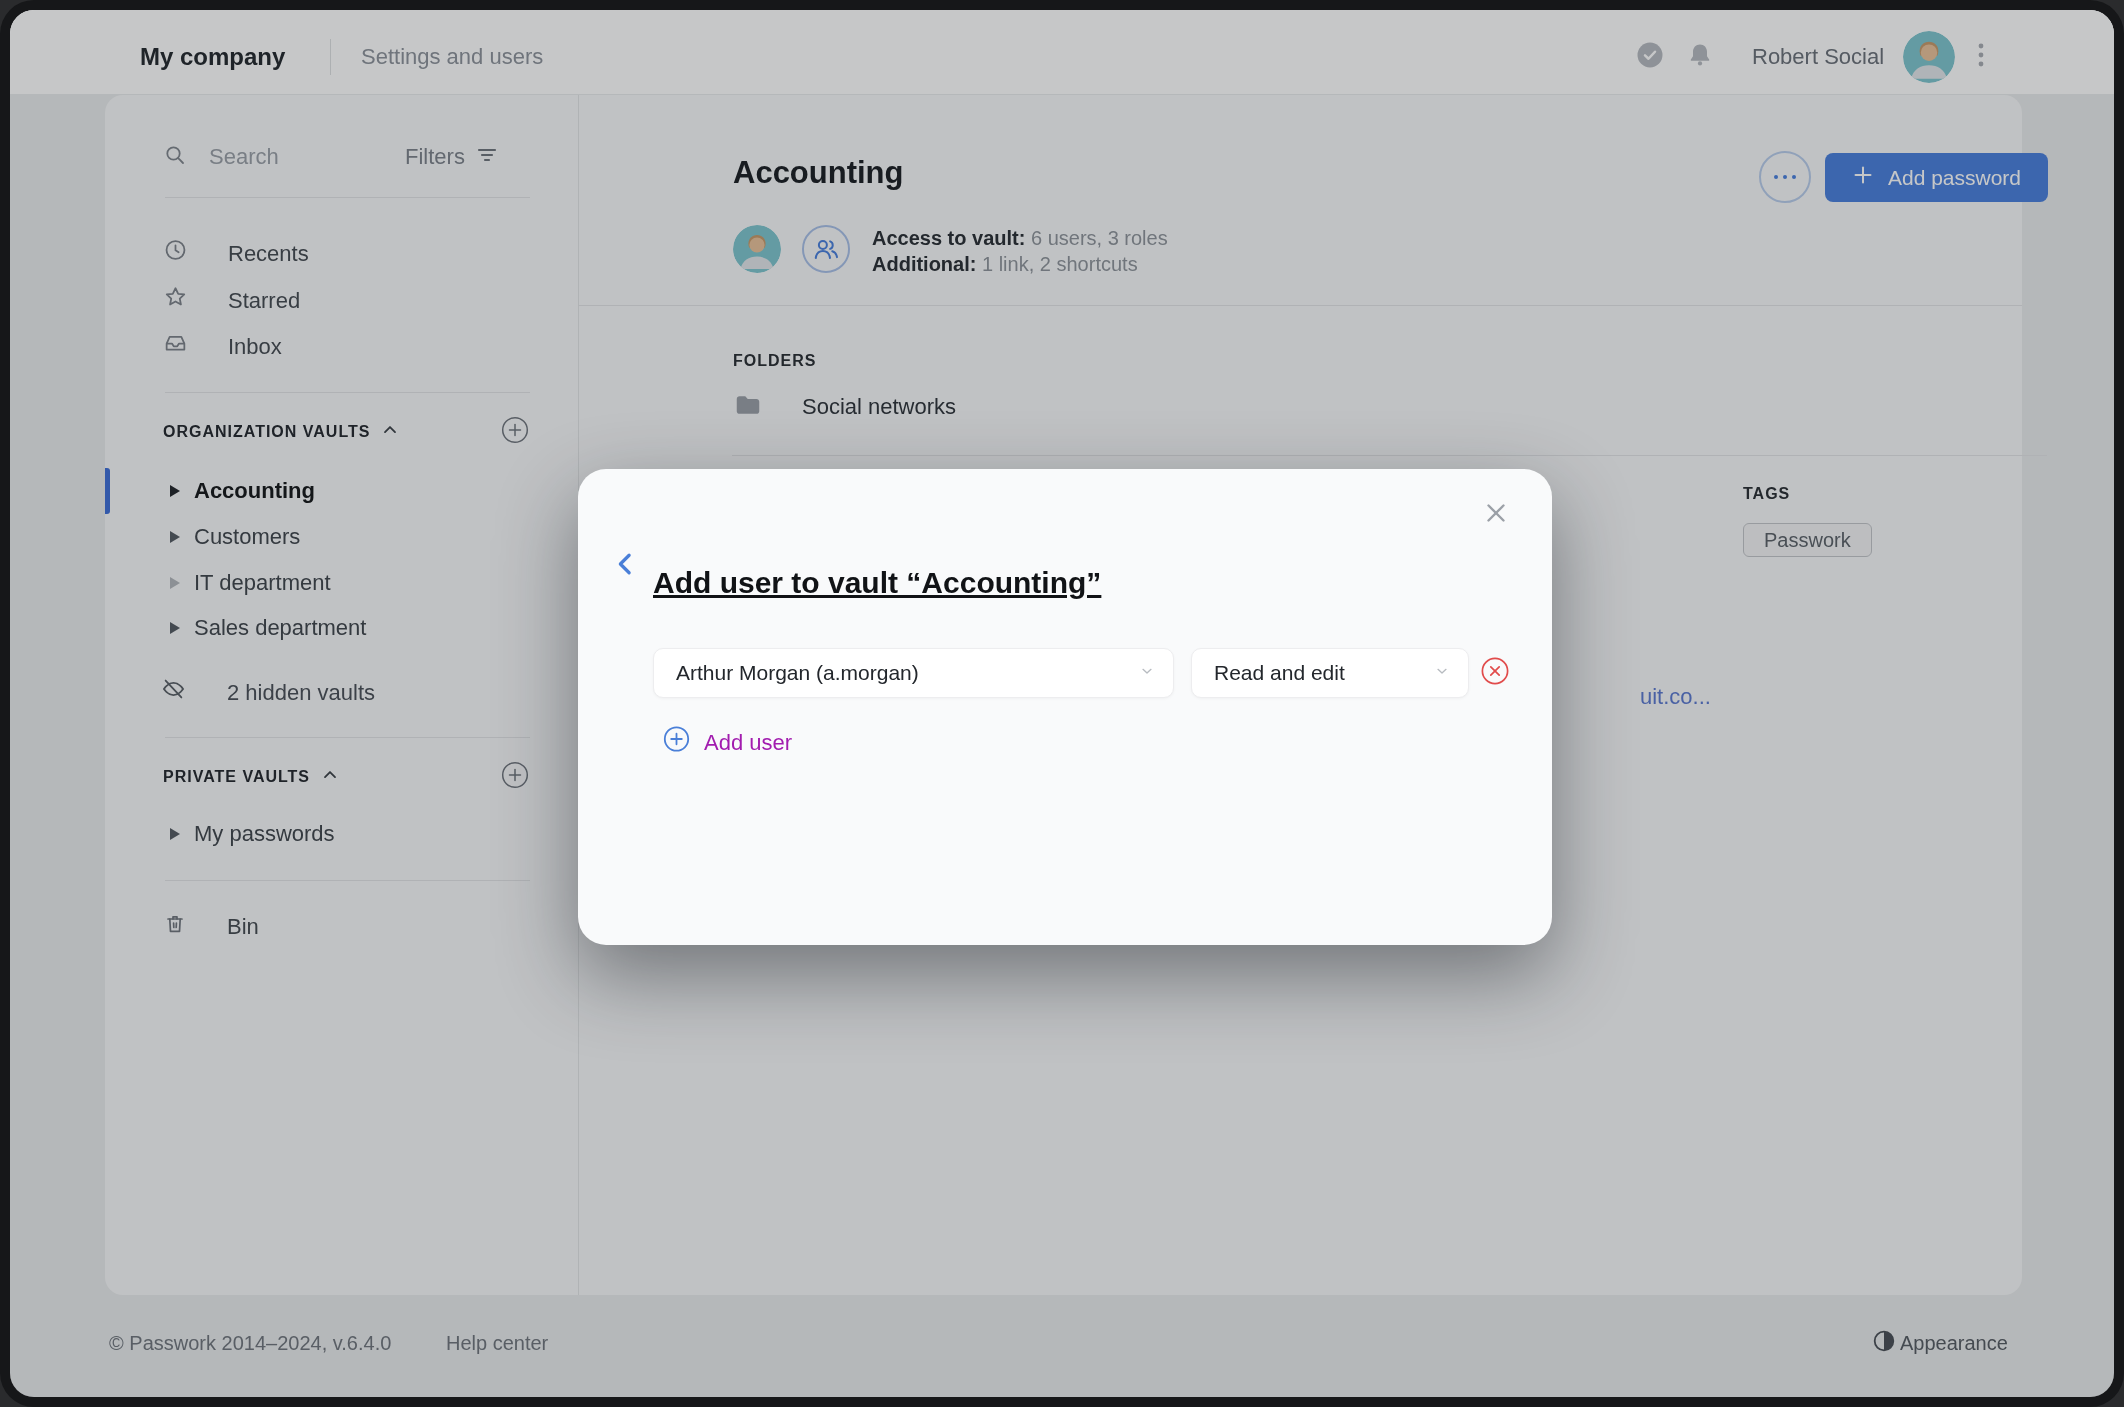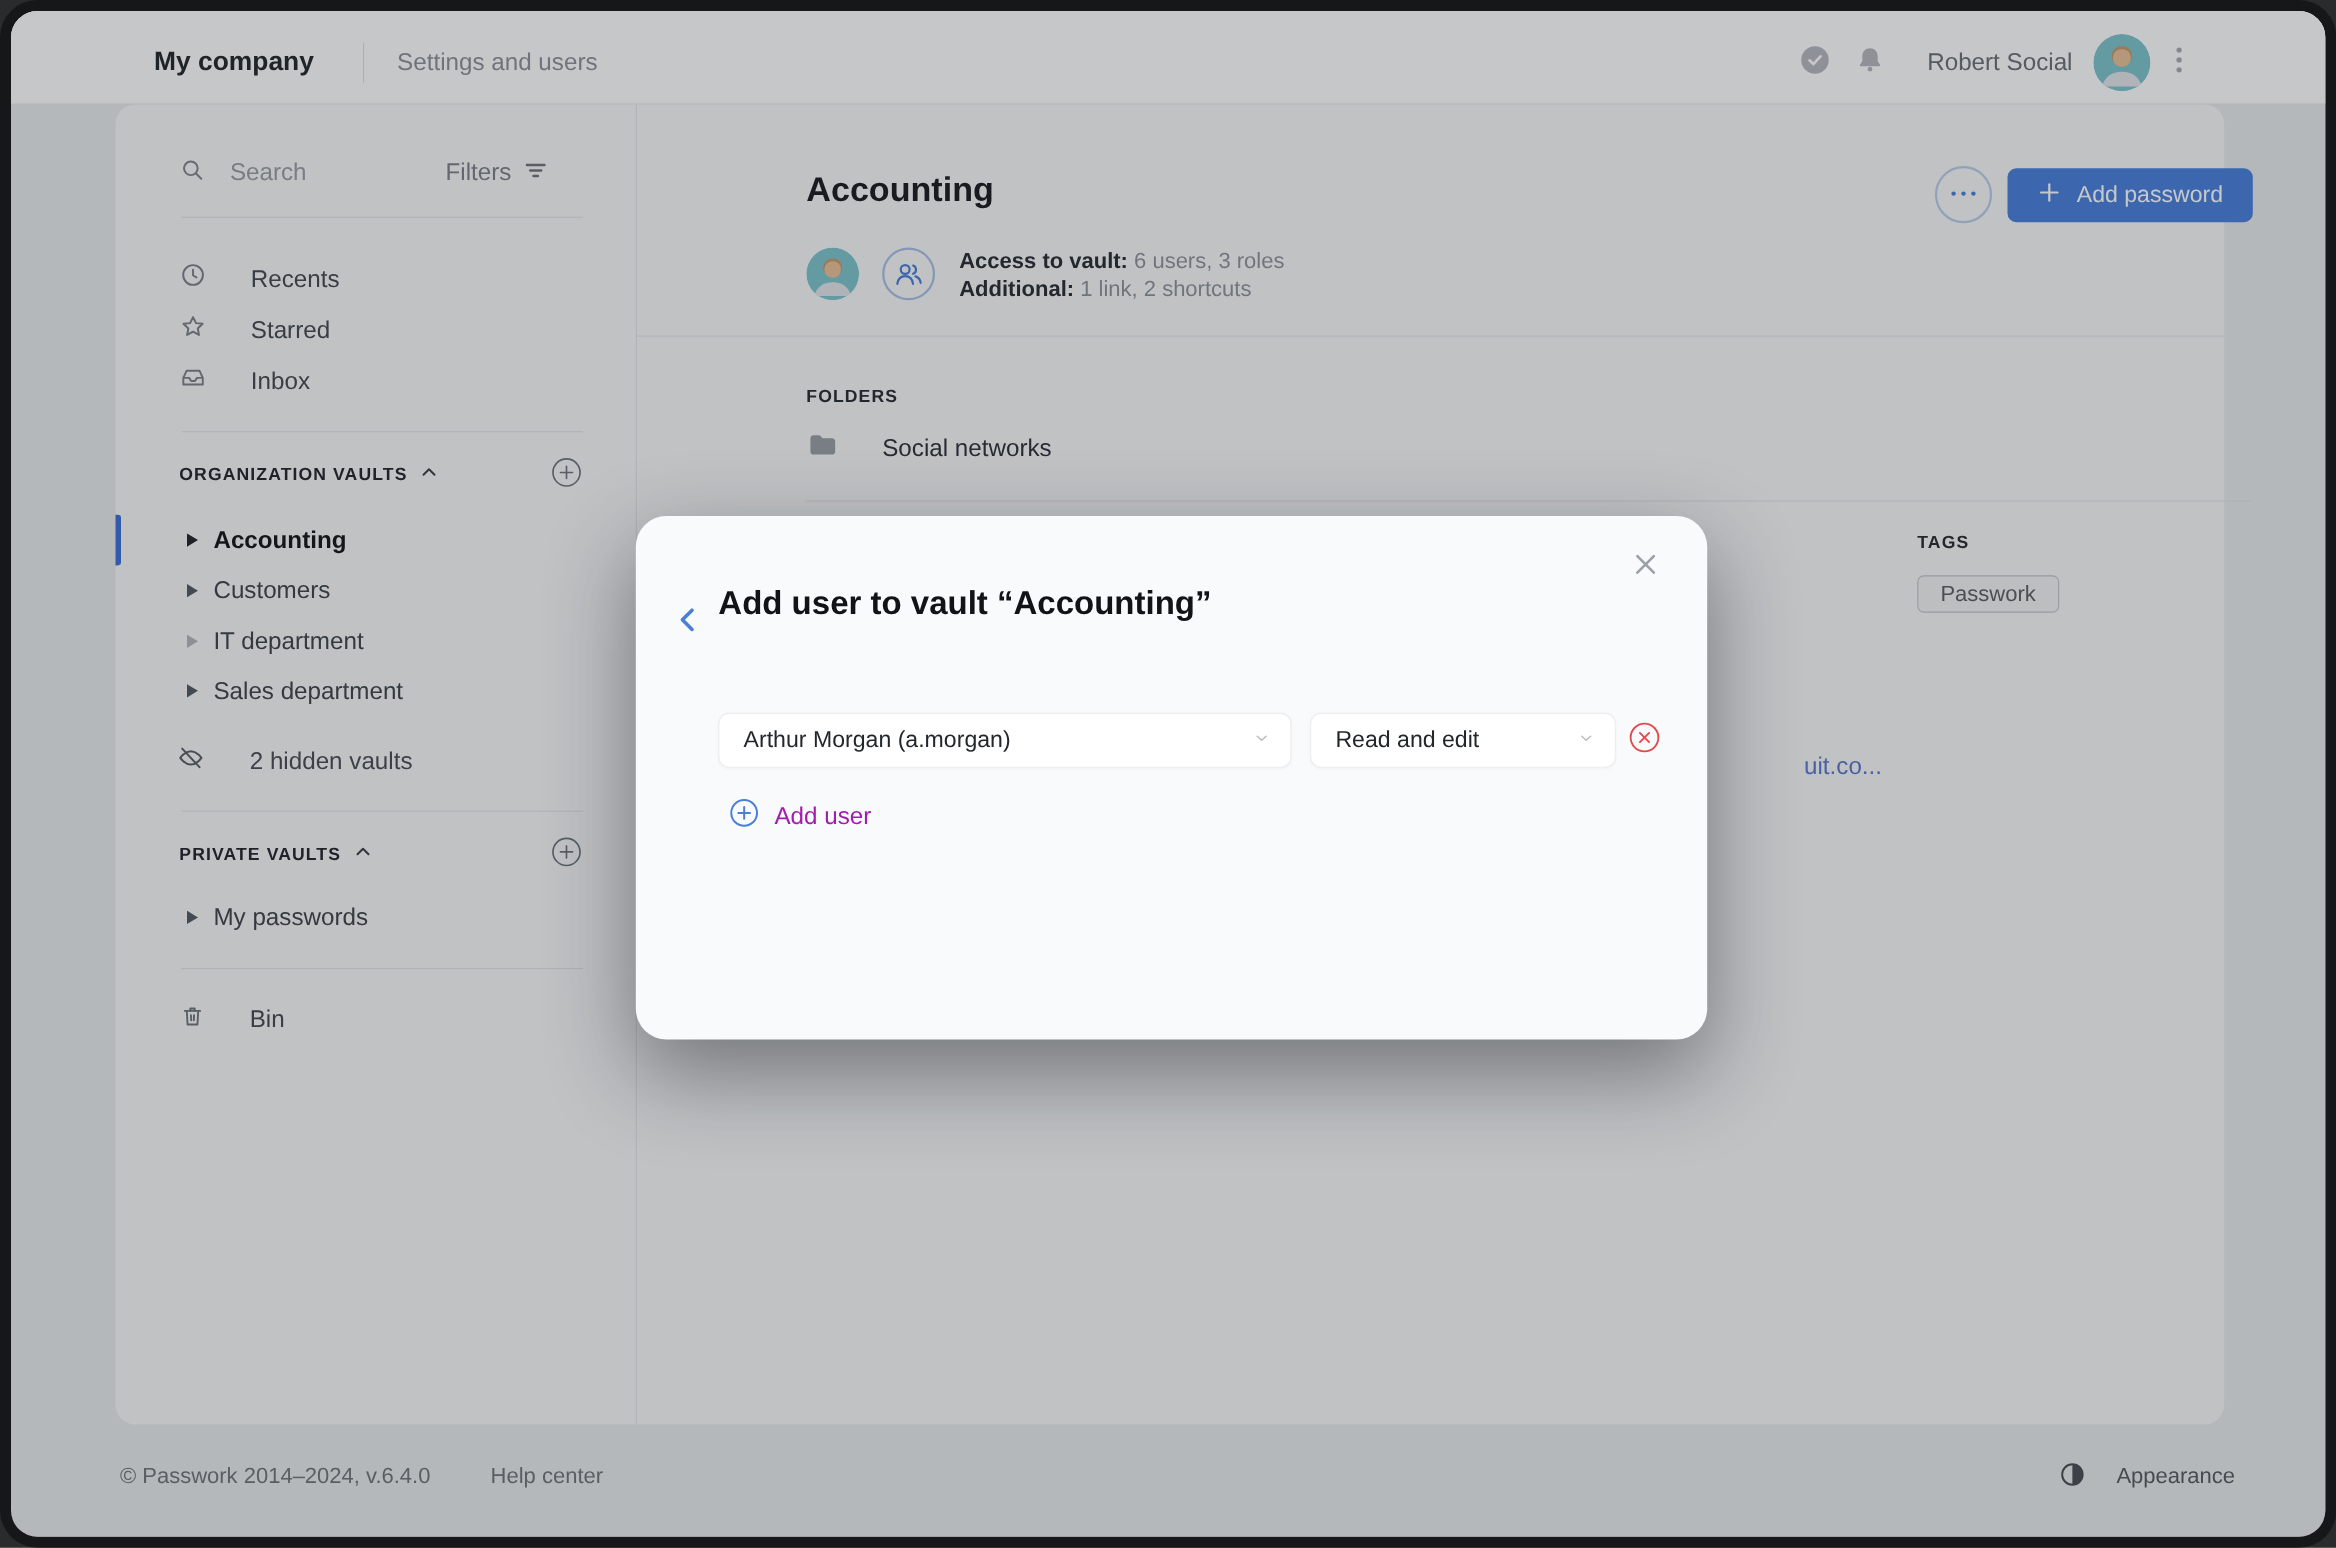--- a/index.html
+++ b/index.html
@@ -289,21 +289,21 @@
       <div class="abs tag-chip" style="left:1165px; top:428px;">
         <span>Passwork</span>
       </div>
 
       <div class="abs cy partial-link" style="left:1062px; top:602px;">uit.co...</div>
     </div>
   </div>
 
   <div class="abs cy footer-text" style="left:99px; top:1333px;">© Passwork 2014–2024, v.6.4.0</div>
   <div class="abs cy footer-text" style="left:436px; top:1333px;">Help center</div>
-  <div class="abs cy" style="left:1862px; top:1333px; display:flex; align-items:center; gap:28px;justify-content:flex-end;">
+  <div class="abs cy" style="left:1862px; top:1333px; display:flex; align-items:center; gap:4px;justify-content:flex-end;">
     <span><svg width="24" height="24" viewBox="0 0 24 24">
             <circle cx="12" cy="12" r="9.3" fill="none" stroke="#4a5057" stroke-width="1.8"></circle>
             <path d="M12 2.7a9.3 9.3 0 0 1 0 18.6z" fill="#4a5057"></path>
           </svg></span>
     <span class="footer-text" style="color:#565c63;">Appearance</span>
   </div>
 
   <div class="overlay"></div>
 
   <div class="modal">
@@ -312,21 +312,21 @@
             <line x1="6" y1="6" x2="18" y2="18"></line>
             <line x1="18" y1="6" x2="6" y2="18"></line>
           </svg>
     </span>
 
     <span class="abs cy" style="left:33px; top:97px;">
       <svg width="30" height="30" viewBox="0 0 24 24" fill="none" stroke="#4a7fd8" stroke-width="2.6" stroke-linecap="round" stroke-linejoin="round">
             <polyline points="14.5,5 7.5,12 14.5,19"></polyline>
           </svg>
     </span>
-    <div class="abs cy modal-title" style="left:75px; top:80px;">Add user to vault “Accounting”</div>
+    <div class="abs cy modal-title" style="left:75px; top:114px;text-decoration:underline;">Add user to vault “Accounting”</div>
 
     <div class="select-box" style="left:75px; top:179px; width:521px;">
       <span class="select-value">Arthur Morgan (a.morgan)</span>
       <span><svg width="16" height="16" viewBox="0 0 24 24" fill="none" stroke="#b7bbc0" stroke-width="2" stroke-linecap="round" stroke-linejoin="round">
               <polyline points="6,9.5 12,15 18,9.5"></polyline>
             </svg></span>
     </div>
     <div class="select-box" style="left:613px; top:179px; width:278px;">
       <span class="select-value">Read and edit</span>
       <span><svg width="16" height="16" viewBox="0 0 24 24" fill="none" stroke="#b7bbc0" stroke-width="2" stroke-linecap="round" stroke-linejoin="round">

